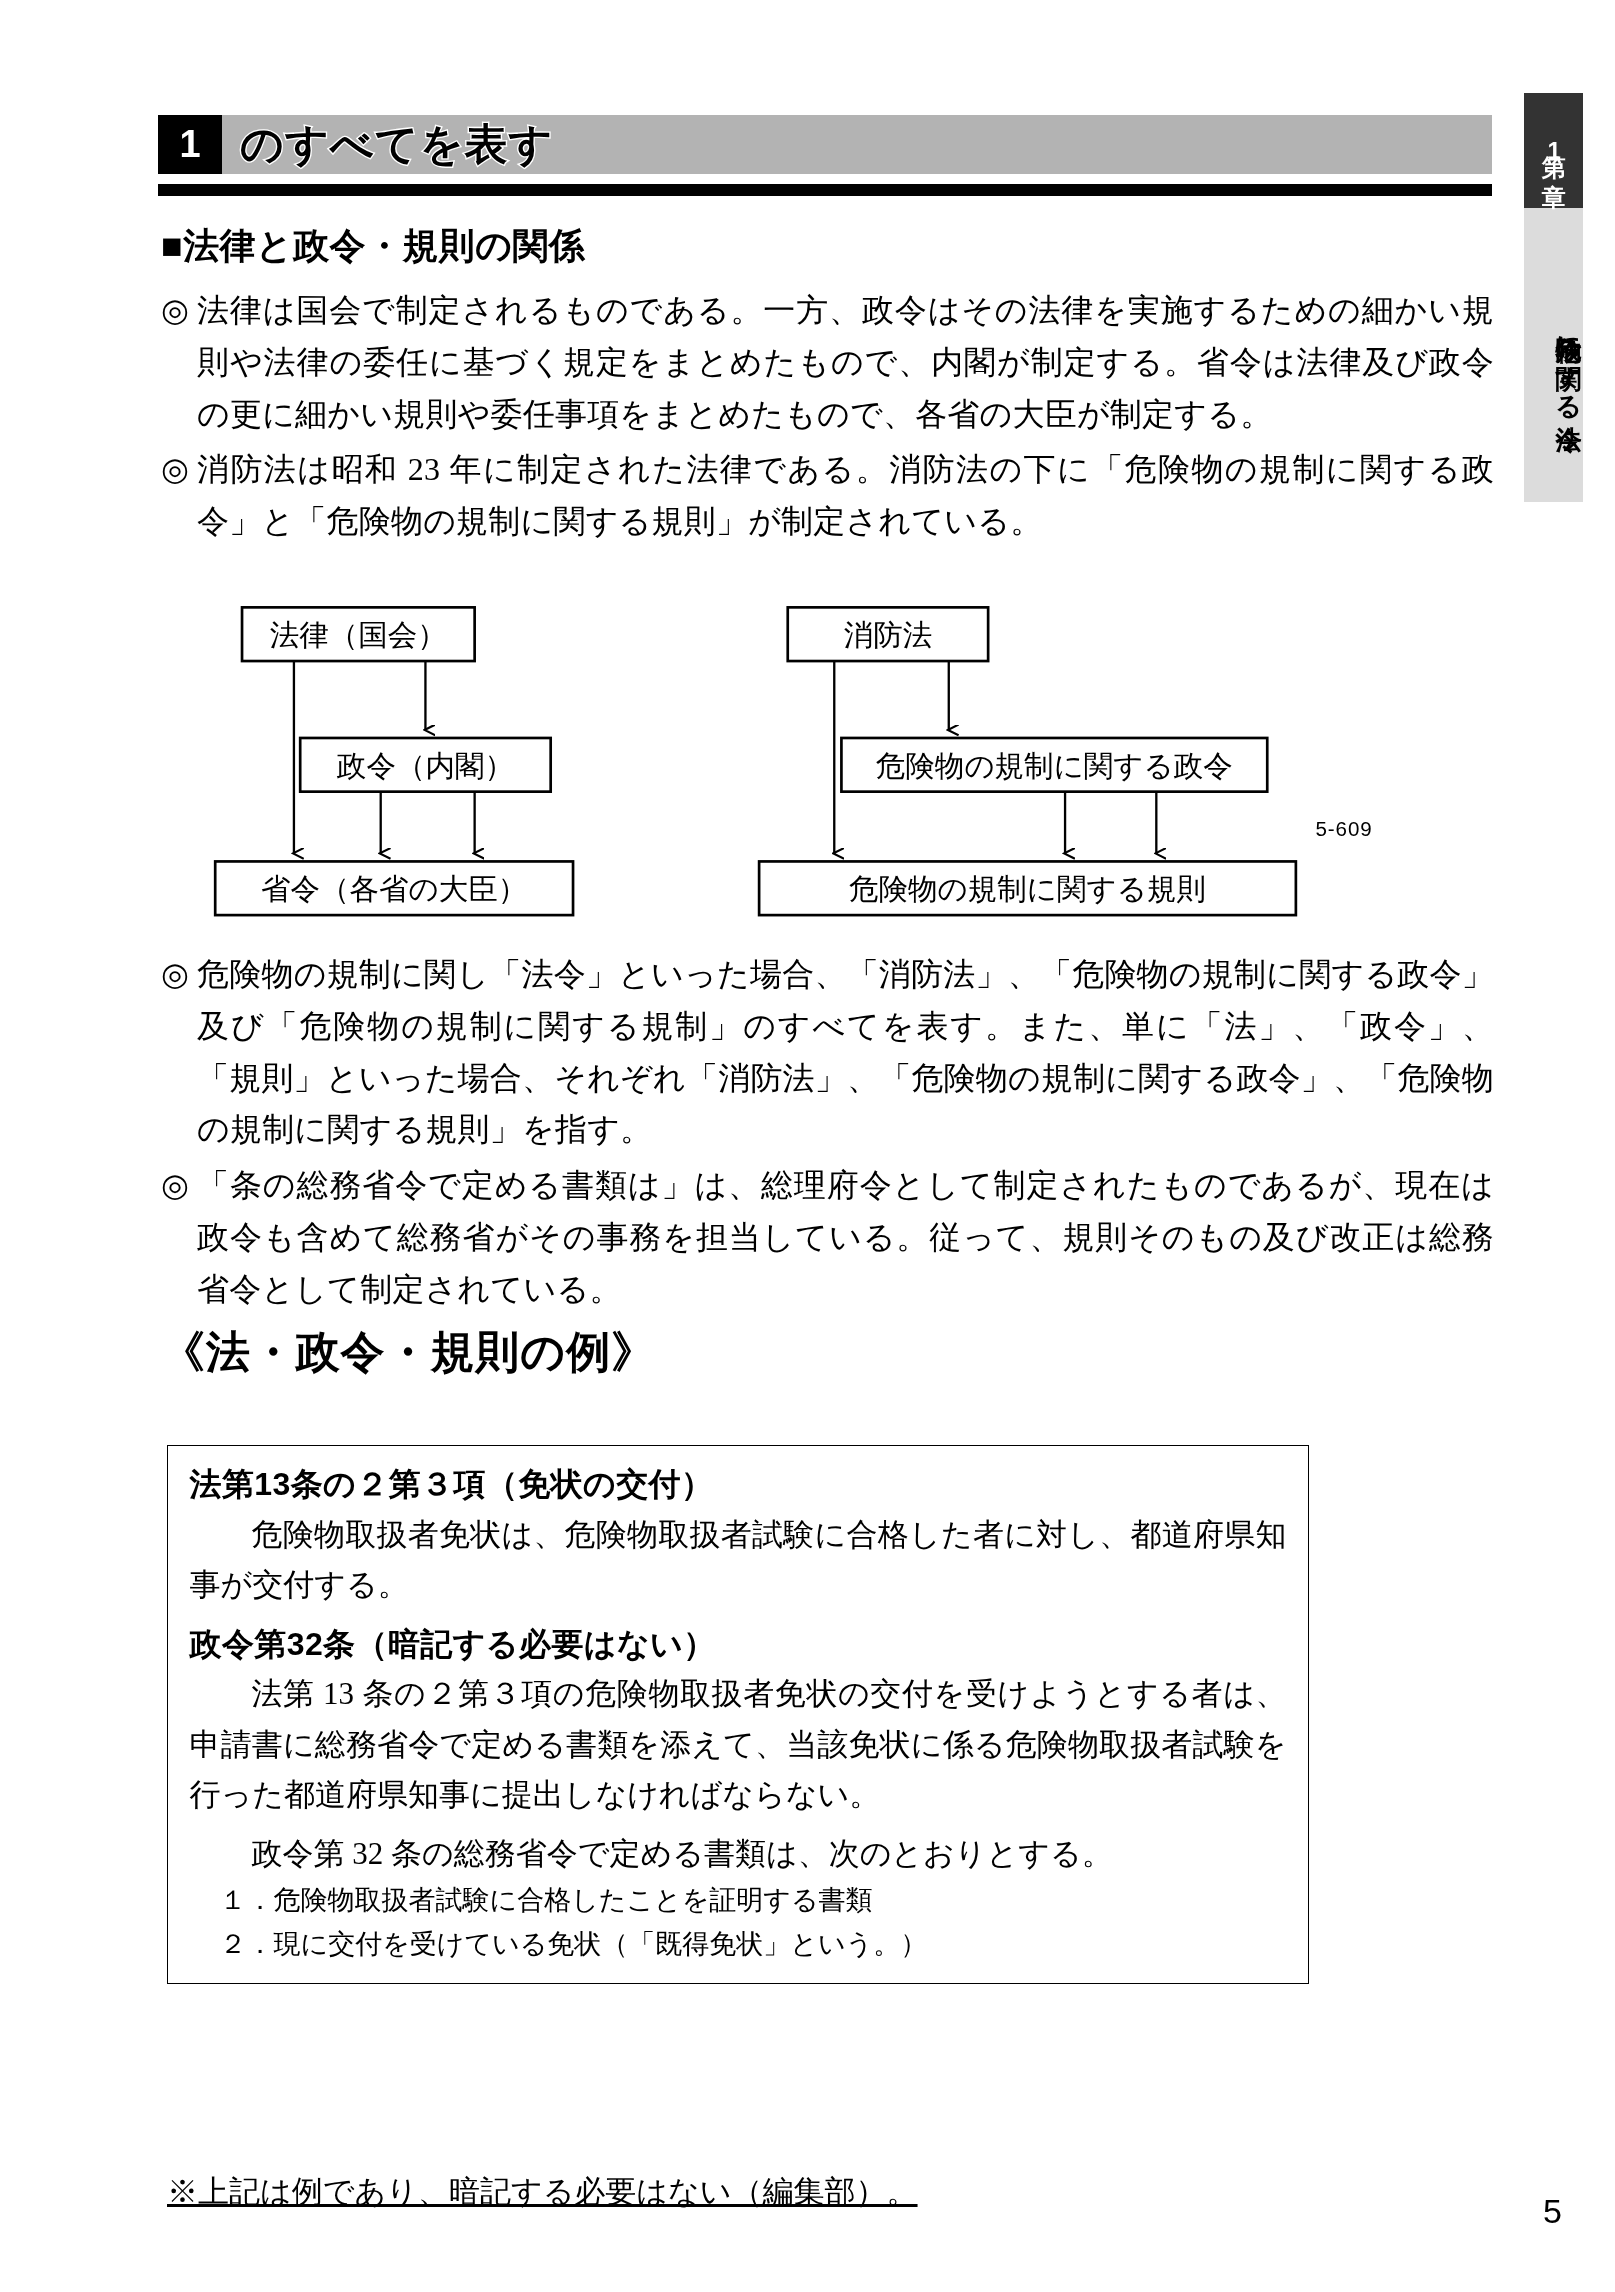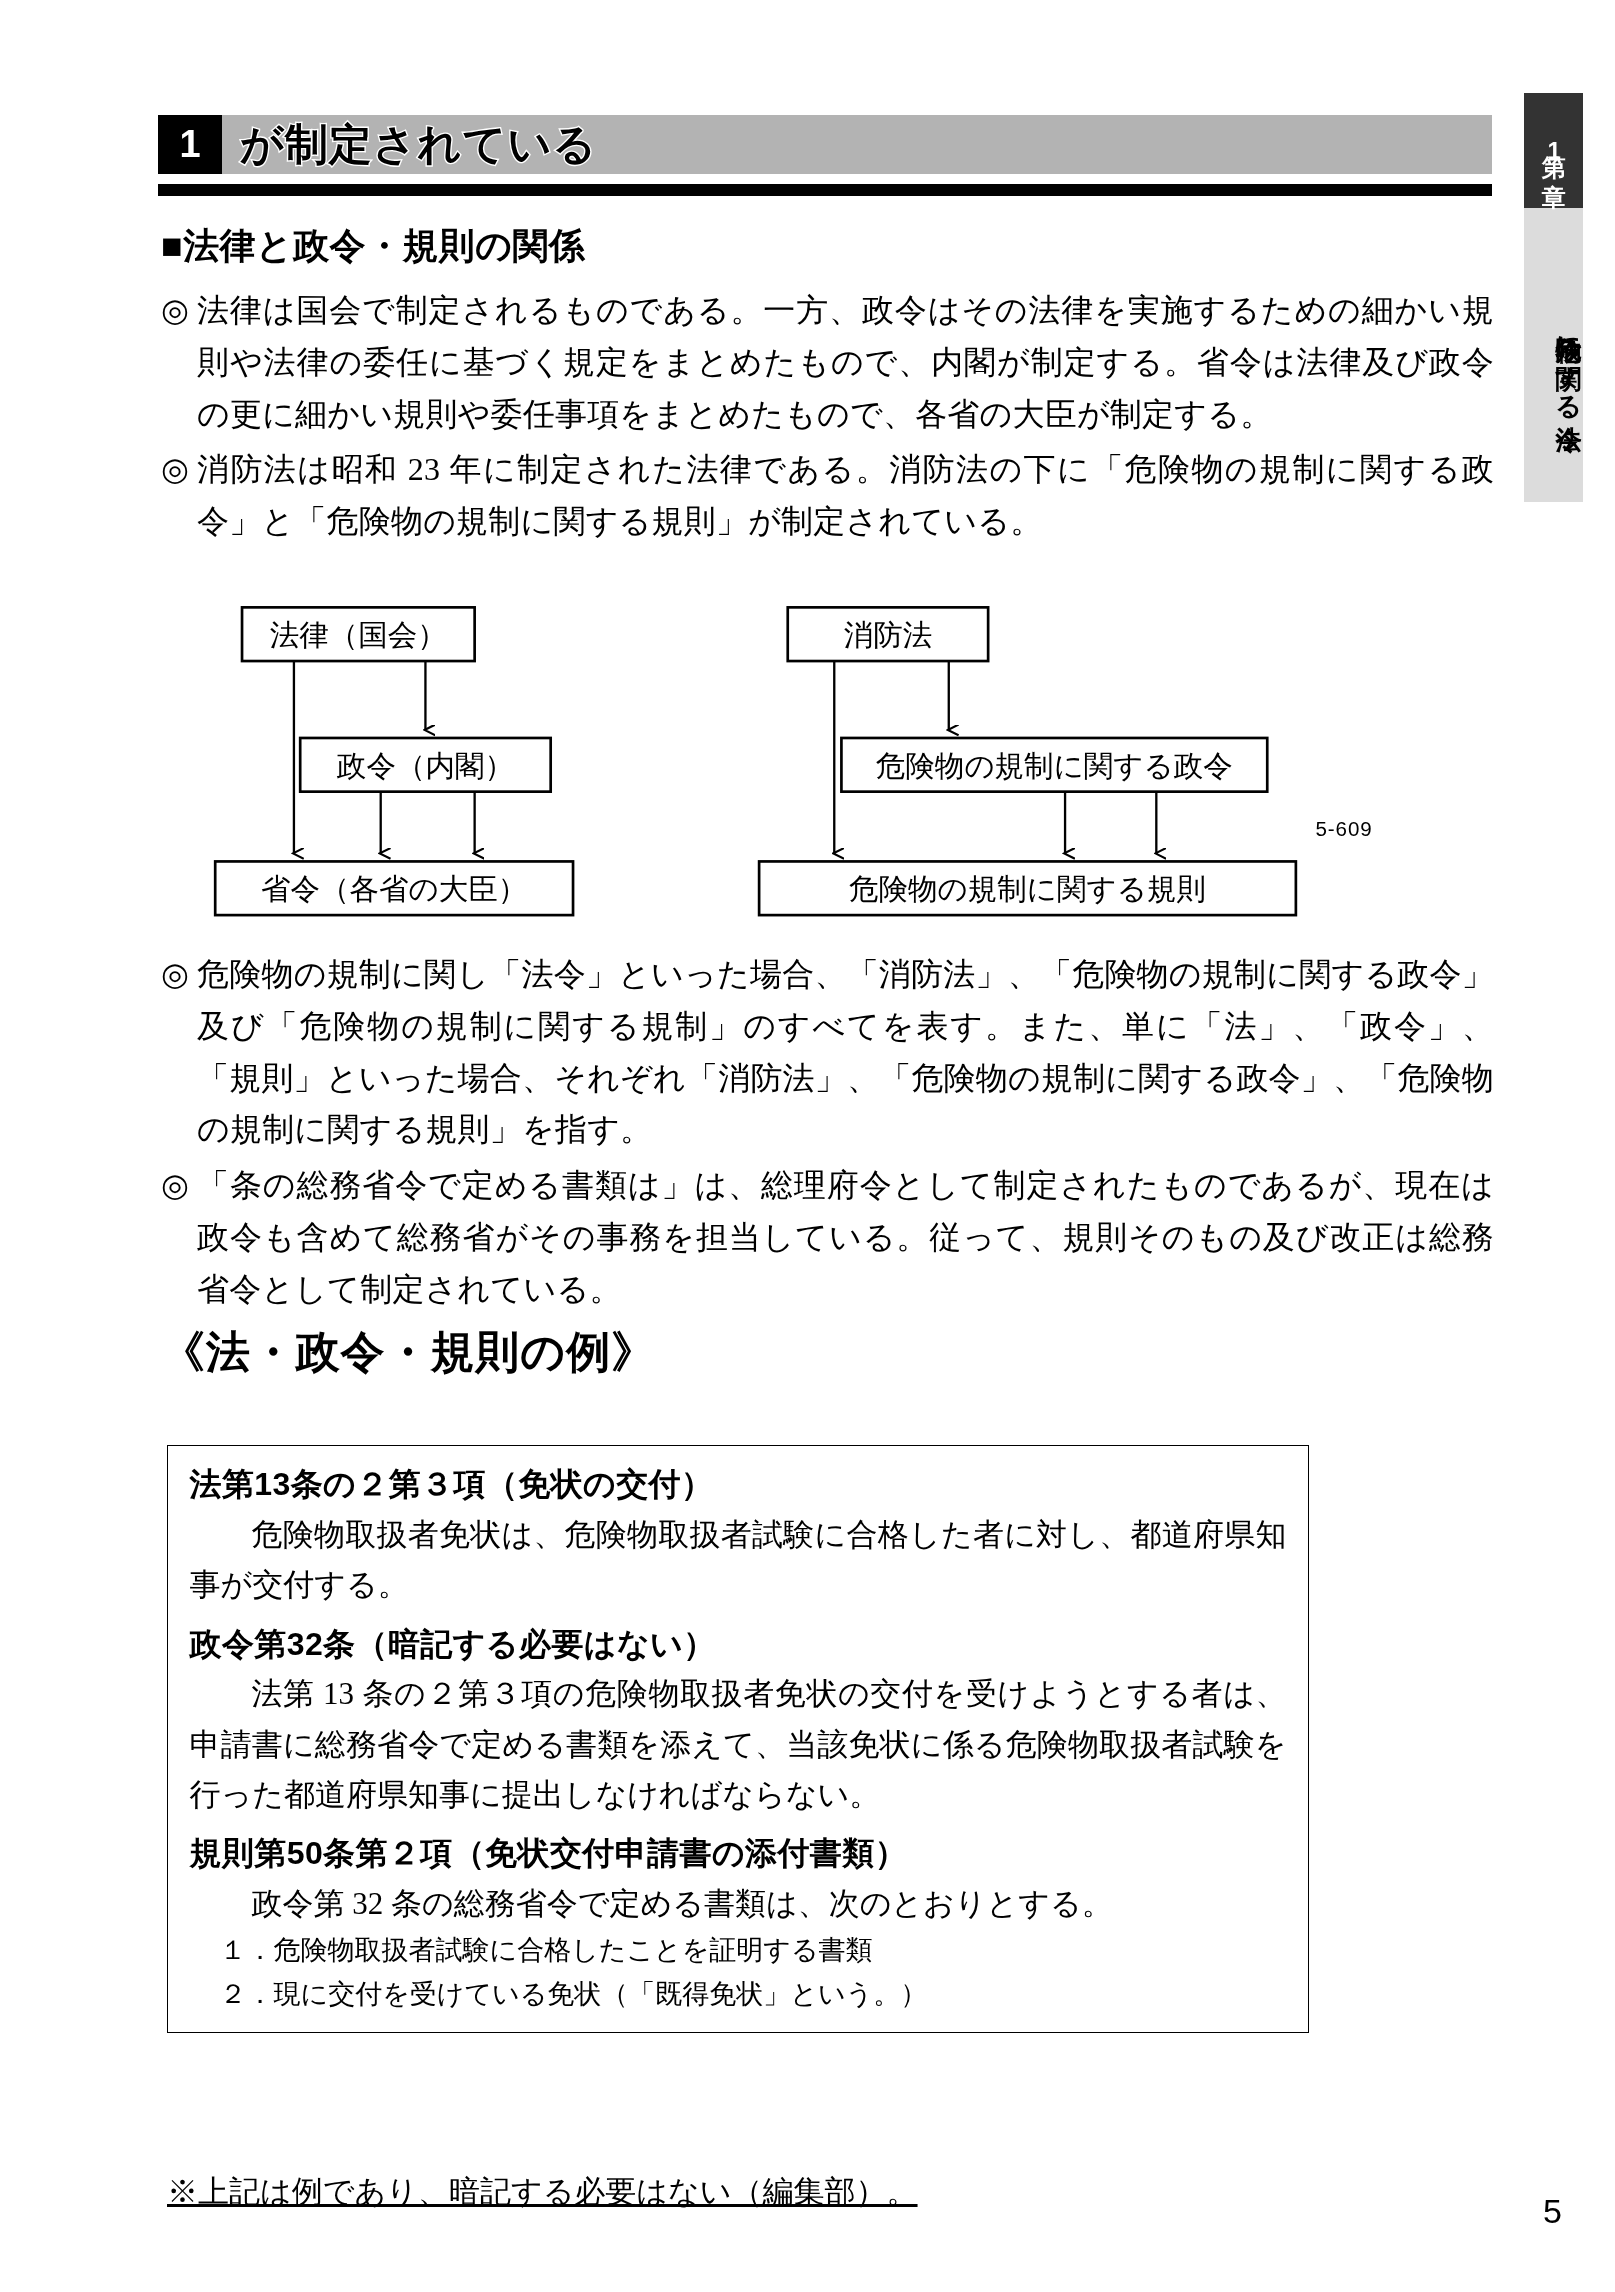--- a/index.html
+++ b/index.html
@@ -236,21 +236,21 @@
 
 <div class="page">
 
   <div class="chap-tab">
     <div class="chap-tab-top">第1章</div>
     <div class="chap-tab-body">危険物に関する法令</div>
   </div>
 
   <div class="banner">
     <div class="banner-num">1</div>
-    <div class="banner-title">が制定されている</div>
+    <div class="banner-title">のすべてを表す</div>
   </div>
   <div class="banner-rule"></div>
 
   <div class="sec-head">■法律と政令・規則の関係</div>
 
   <div class="body-block" style="top:285px;">
     <div class="para">
       <span class="para-mark">◎</span>
       <span class="para-text">法律は国会で制定されるものである。一方、政令はその法律を実施するための細かい規則や法律の委任に基づく規定をまとめたもので、内閣が制定する。省令は法律及び政令の更に細かい規則や委任事項をまとめたもので、各省の大臣が制定する。</span>
     </div>
@@ -319,21 +319,20 @@
       <div class="ex-title">法第13条の２第３項（免状の交付）</div>
       <div class="ex-body">危険物取扱者免状は、危険物取扱者試験に合格した者に対し、都道府県知事が交付する。</div>
     </div>
 
     <div class="ex-item">
       <div class="ex-title">政令第32条（暗記する必要はない）</div>
       <div class="ex-body">法第 13 条の２第３項の危険物取扱者免状の交付を受けようとする者は、申請書に総務省令で定める書類を添えて、当該免状に係る危険物取扱者試験を行った都道府県知事に提出しなければならない。</div>
     </div>
 
     <div class="ex-item">
-      <div class="ex-title">規則第50条第２項（免状交付申請書の添付書類）</div>
       <div class="ex-body">政令第 32 条の総務省令で定める書類は、次のとおりとする。</div>
       <ul class="ex-list">
         <li>１．危険物取扱者試験に合格したことを証明する書類</li>
         <li>２．現に交付を受けている免状（「既得免状」という。）</li>
       </ul>
     </div>
 
   </div>
 
   <div class="ex-note">※上記は例であり、暗記する必要はない（編集部）。</div>

